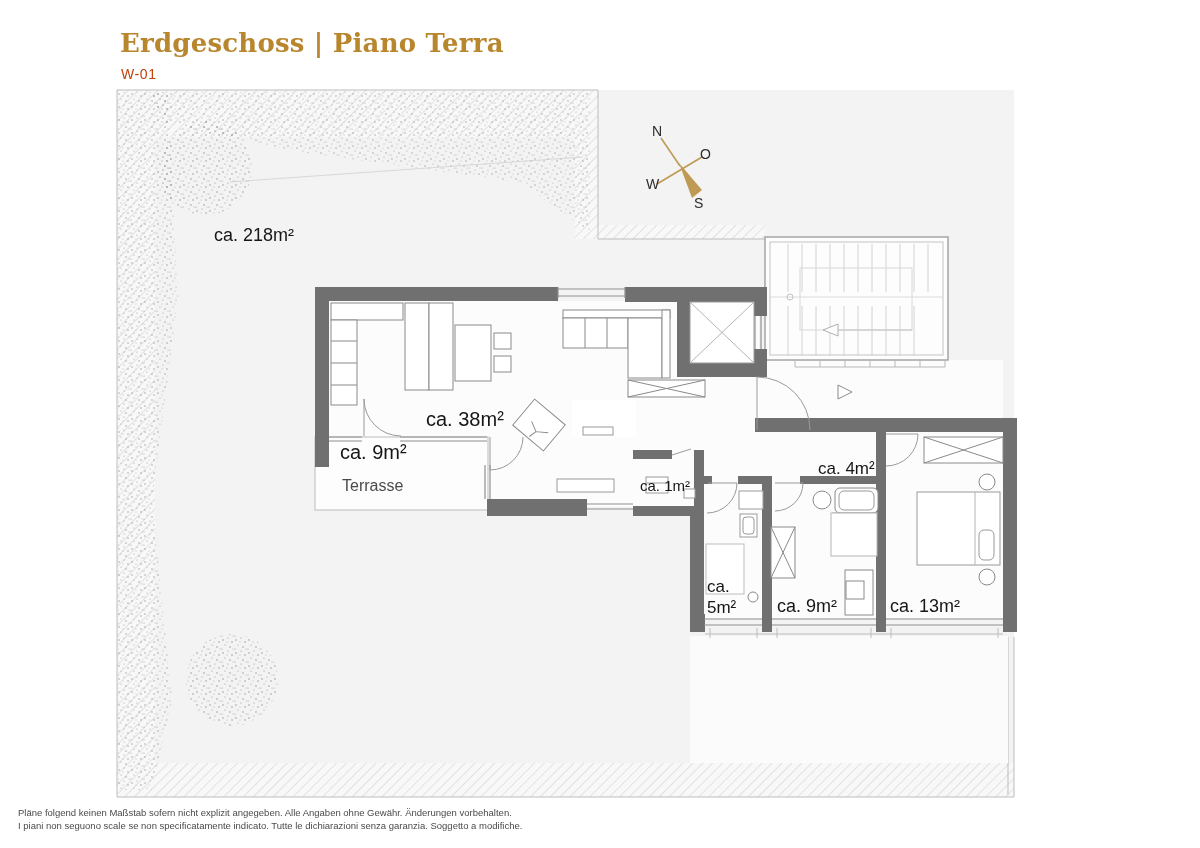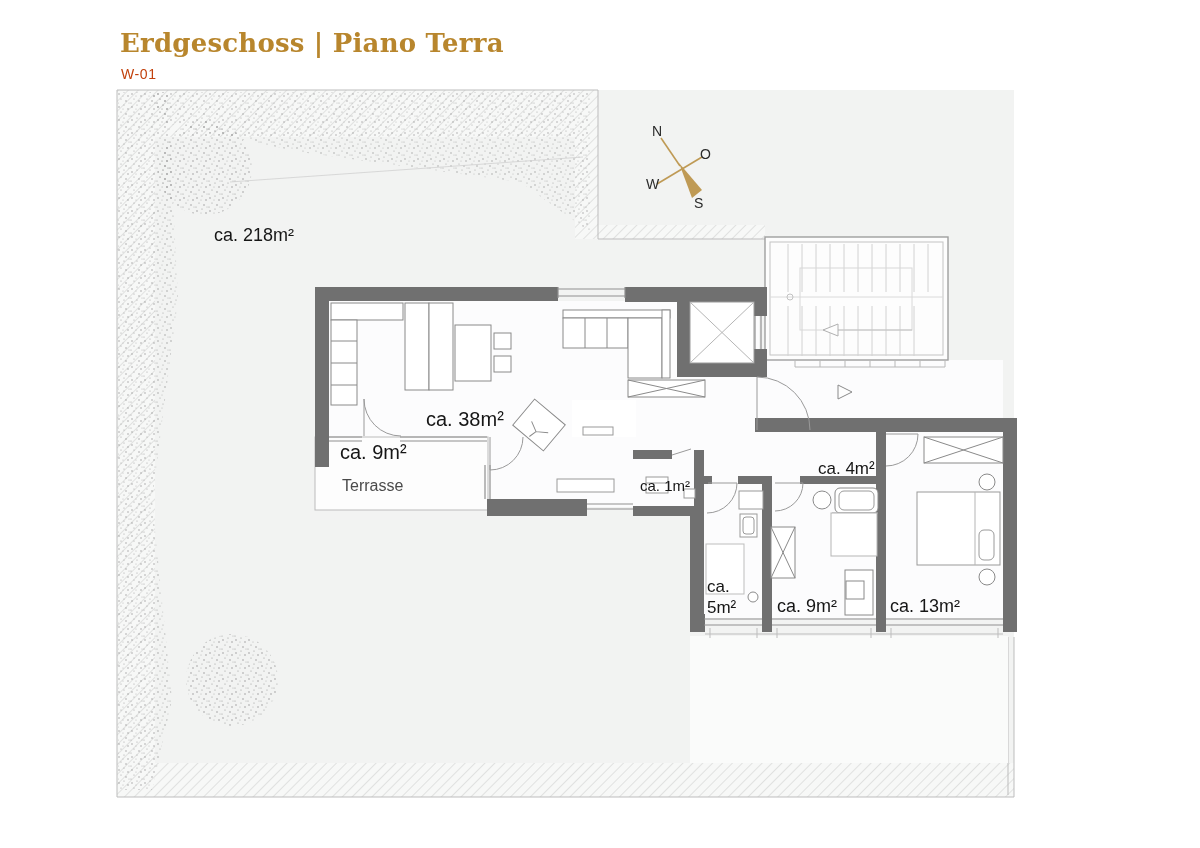--- a/index.html
+++ b/index.html
@@ -305,15 +305,17 @@
       <line x1="657" y1="184" x2="702" y2="157" stroke="#bf9a55" stroke-width="1.6"></line>
       <polygon points="679,163 702,190 692,198" fill="#bf9a55"></polygon>
       <text class="complbl" x="652" y="136" font-size="14">N</text>
       <text class="complbl" x="700" y="159" font-size="14">O</text>
       <text class="complbl" x="646" y="189" font-size="14">W</text>
       <text class="complbl" x="694" y="208" font-size="14">S</text>
     </g>
   </svg>
 
   <div class="footer">
+    <div>Pläne folgend keinen Maßstab sofern nicht explizit angegeben. Alle Angaben ohne Gewähr. Änderungen vorbehalten.</div>
+    <div>I piani non seguono scale se non specificatamente indicato. Tutte le dichiarazioni senza garanzia. Soggetto a modifiche.</div>
   </div>
 
 </div>
 
 </body></html>

